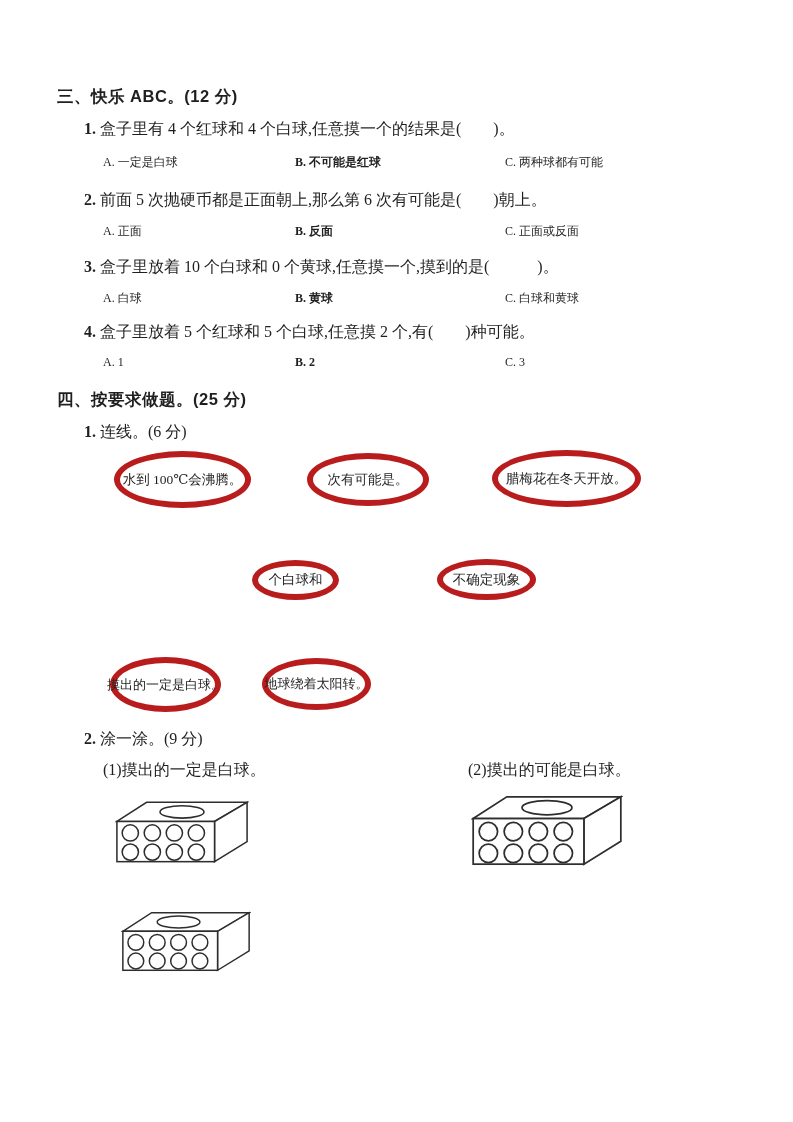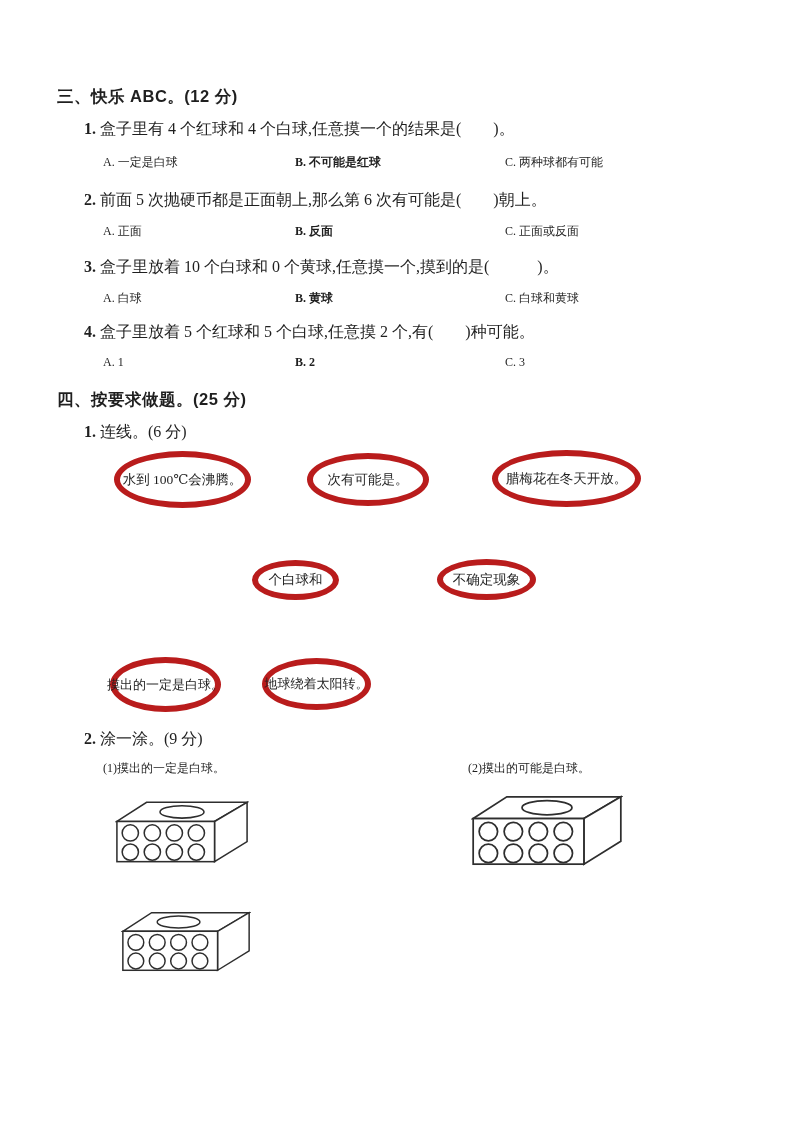--- a/index.html
+++ b/index.html
@@ -38,21 +38,21 @@
     left:0;
     width:793px;
     height:20px;
     font-size:12px;
   }
   .oa{position:absolute;left:103px;white-space:nowrap;}
   .ob{position:absolute;left:295px;white-space:nowrap;font-weight:bold;}
   .oc{position:absolute;left:505px;white-space:nowrap;font-family:Liberation Serif, serif;}
   .subline{
     position:absolute;
-    font-size:12px;
+    font-size:16px;
     white-space:nowrap;
     font-family:Liberation Serif, serif;
   }
   .oval{
     position:absolute;
     border:6px solid #b91c1c;
     border-radius:50%;
     display:flex;
     align-items:center;
     justify-content:center;

